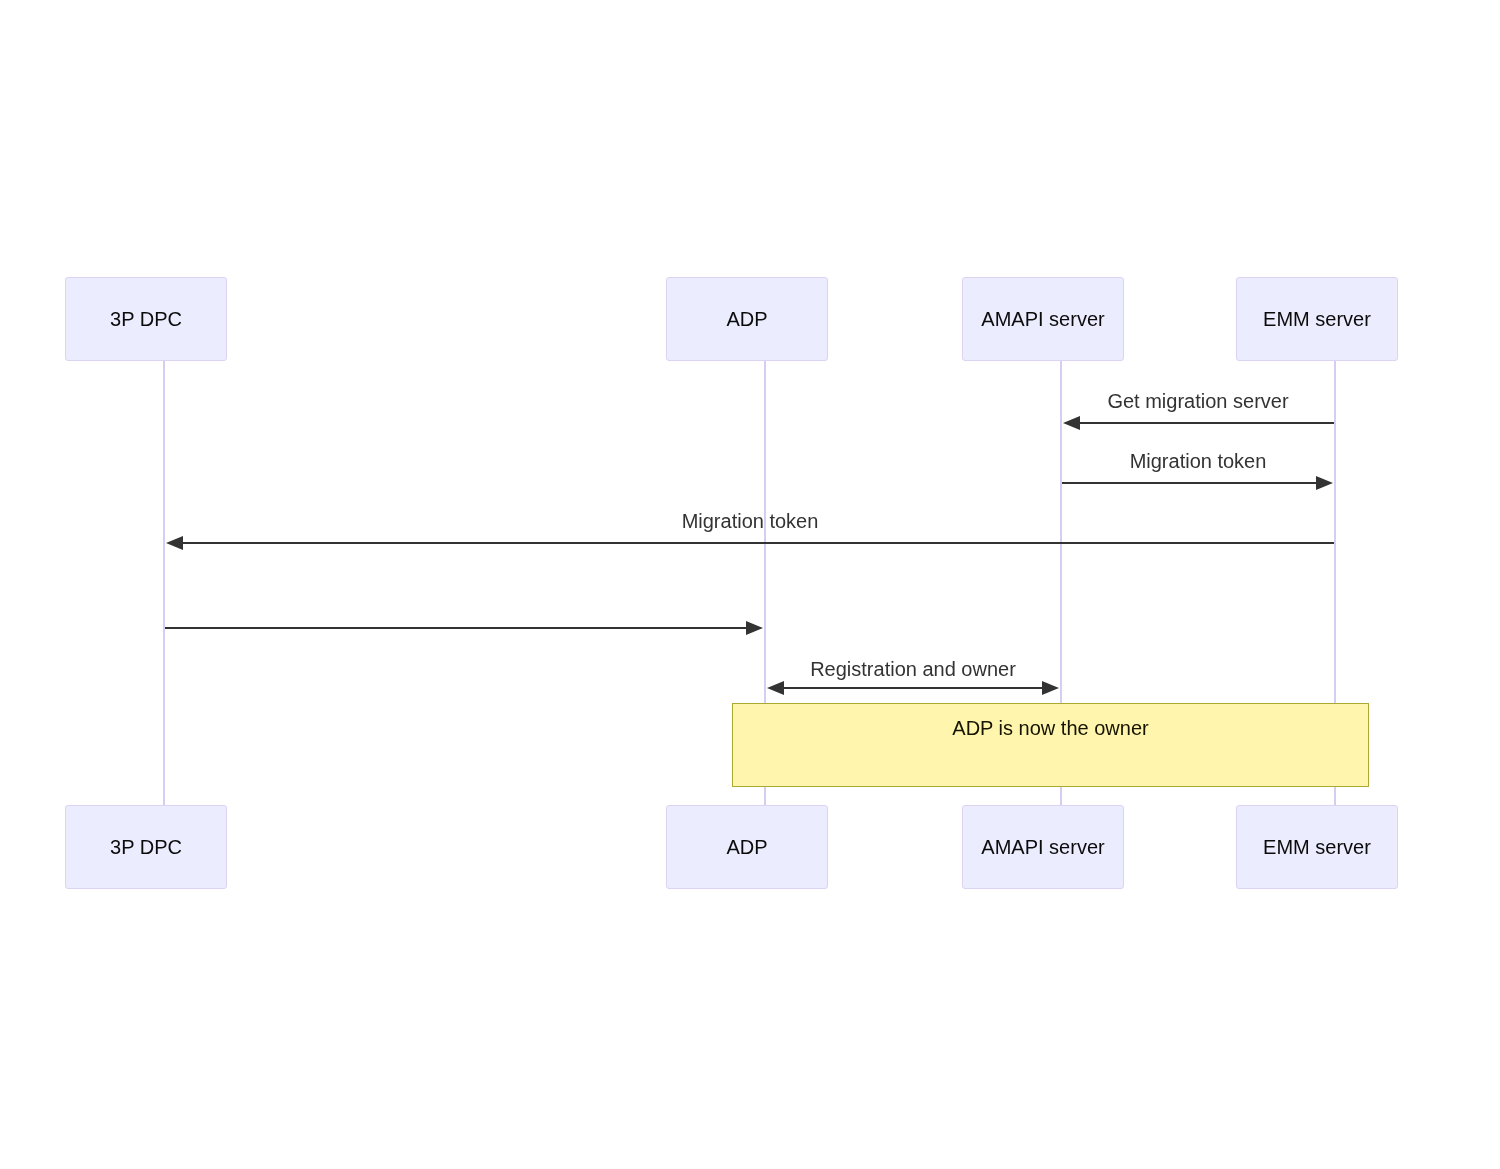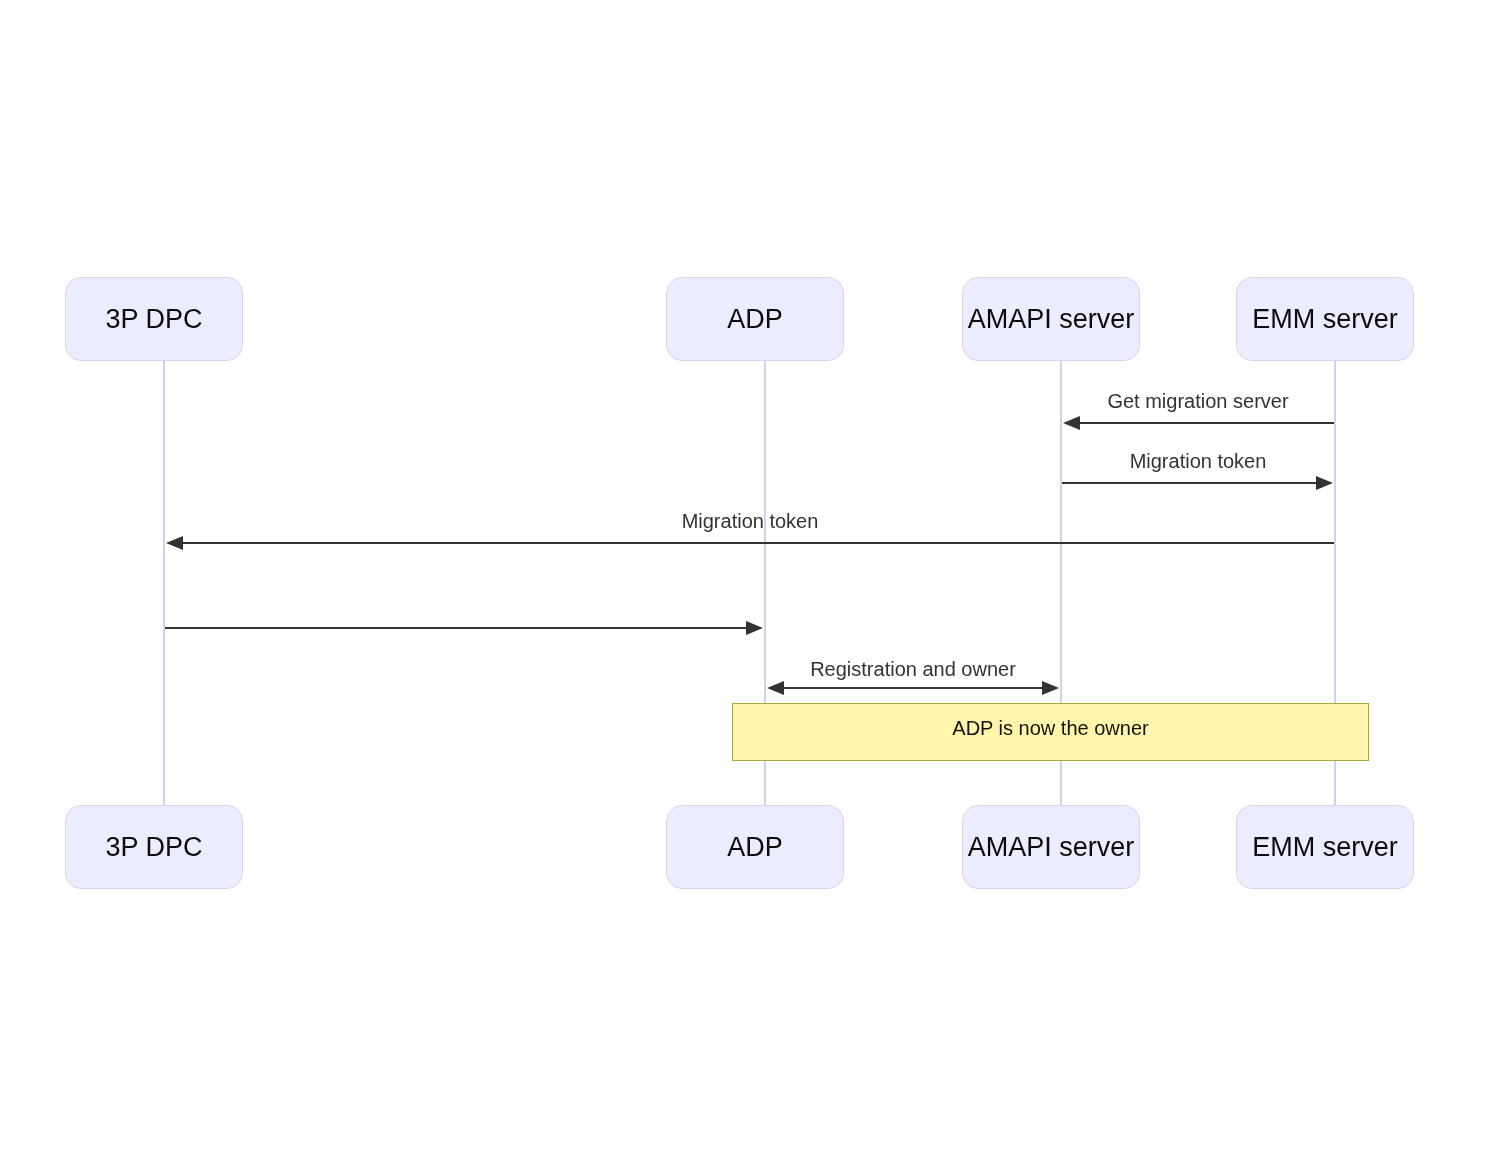--- a/index.html
+++ b/index.html
@@ -13,49 +13,49 @@
   }
   .lifeline {
     position: absolute;
     top: 360px;
     height: 446px;
     width: 2px;
     background: #d7ccf1;
   }
   .actor-box {
     position: absolute;
-    width: 178px;
+    width: 162px;
     height: 84px;
     background: #ECECFF;
     border: 1px solid #dcd2f2;
-    border-radius: 16px;
+    border-radius: 3px;
     box-sizing: border-box;
     display: flex;
     align-items: center;
     justify-content: center;
-    font-size: 27px;
+    font-size: 20px;
     color: #0b0b0b;
   }
   .arrows { position: absolute; left: 0; top: 0; }
   .msg-label {
     position: absolute;
     transform: translateX(-50%);
     white-space: nowrap;
     text-align: center;
     font-size: 20px;
     line-height: 24px;
     color: #333333;
   }
   .msg-line { display: block; }
   .note {
     position: absolute;
     left: 732px;
     top: 703px;
     width: 637px;
-    height: 58px;
+    height: 84px;
     background: #FFF5AD;
     border: 1px solid #AAAA33;
     box-sizing: border-box;
     color: #141400;
     font-size: 20px;
     line-height: 25px;
     text-align: center;
     padding-top: 12px;
   }
 </style>

